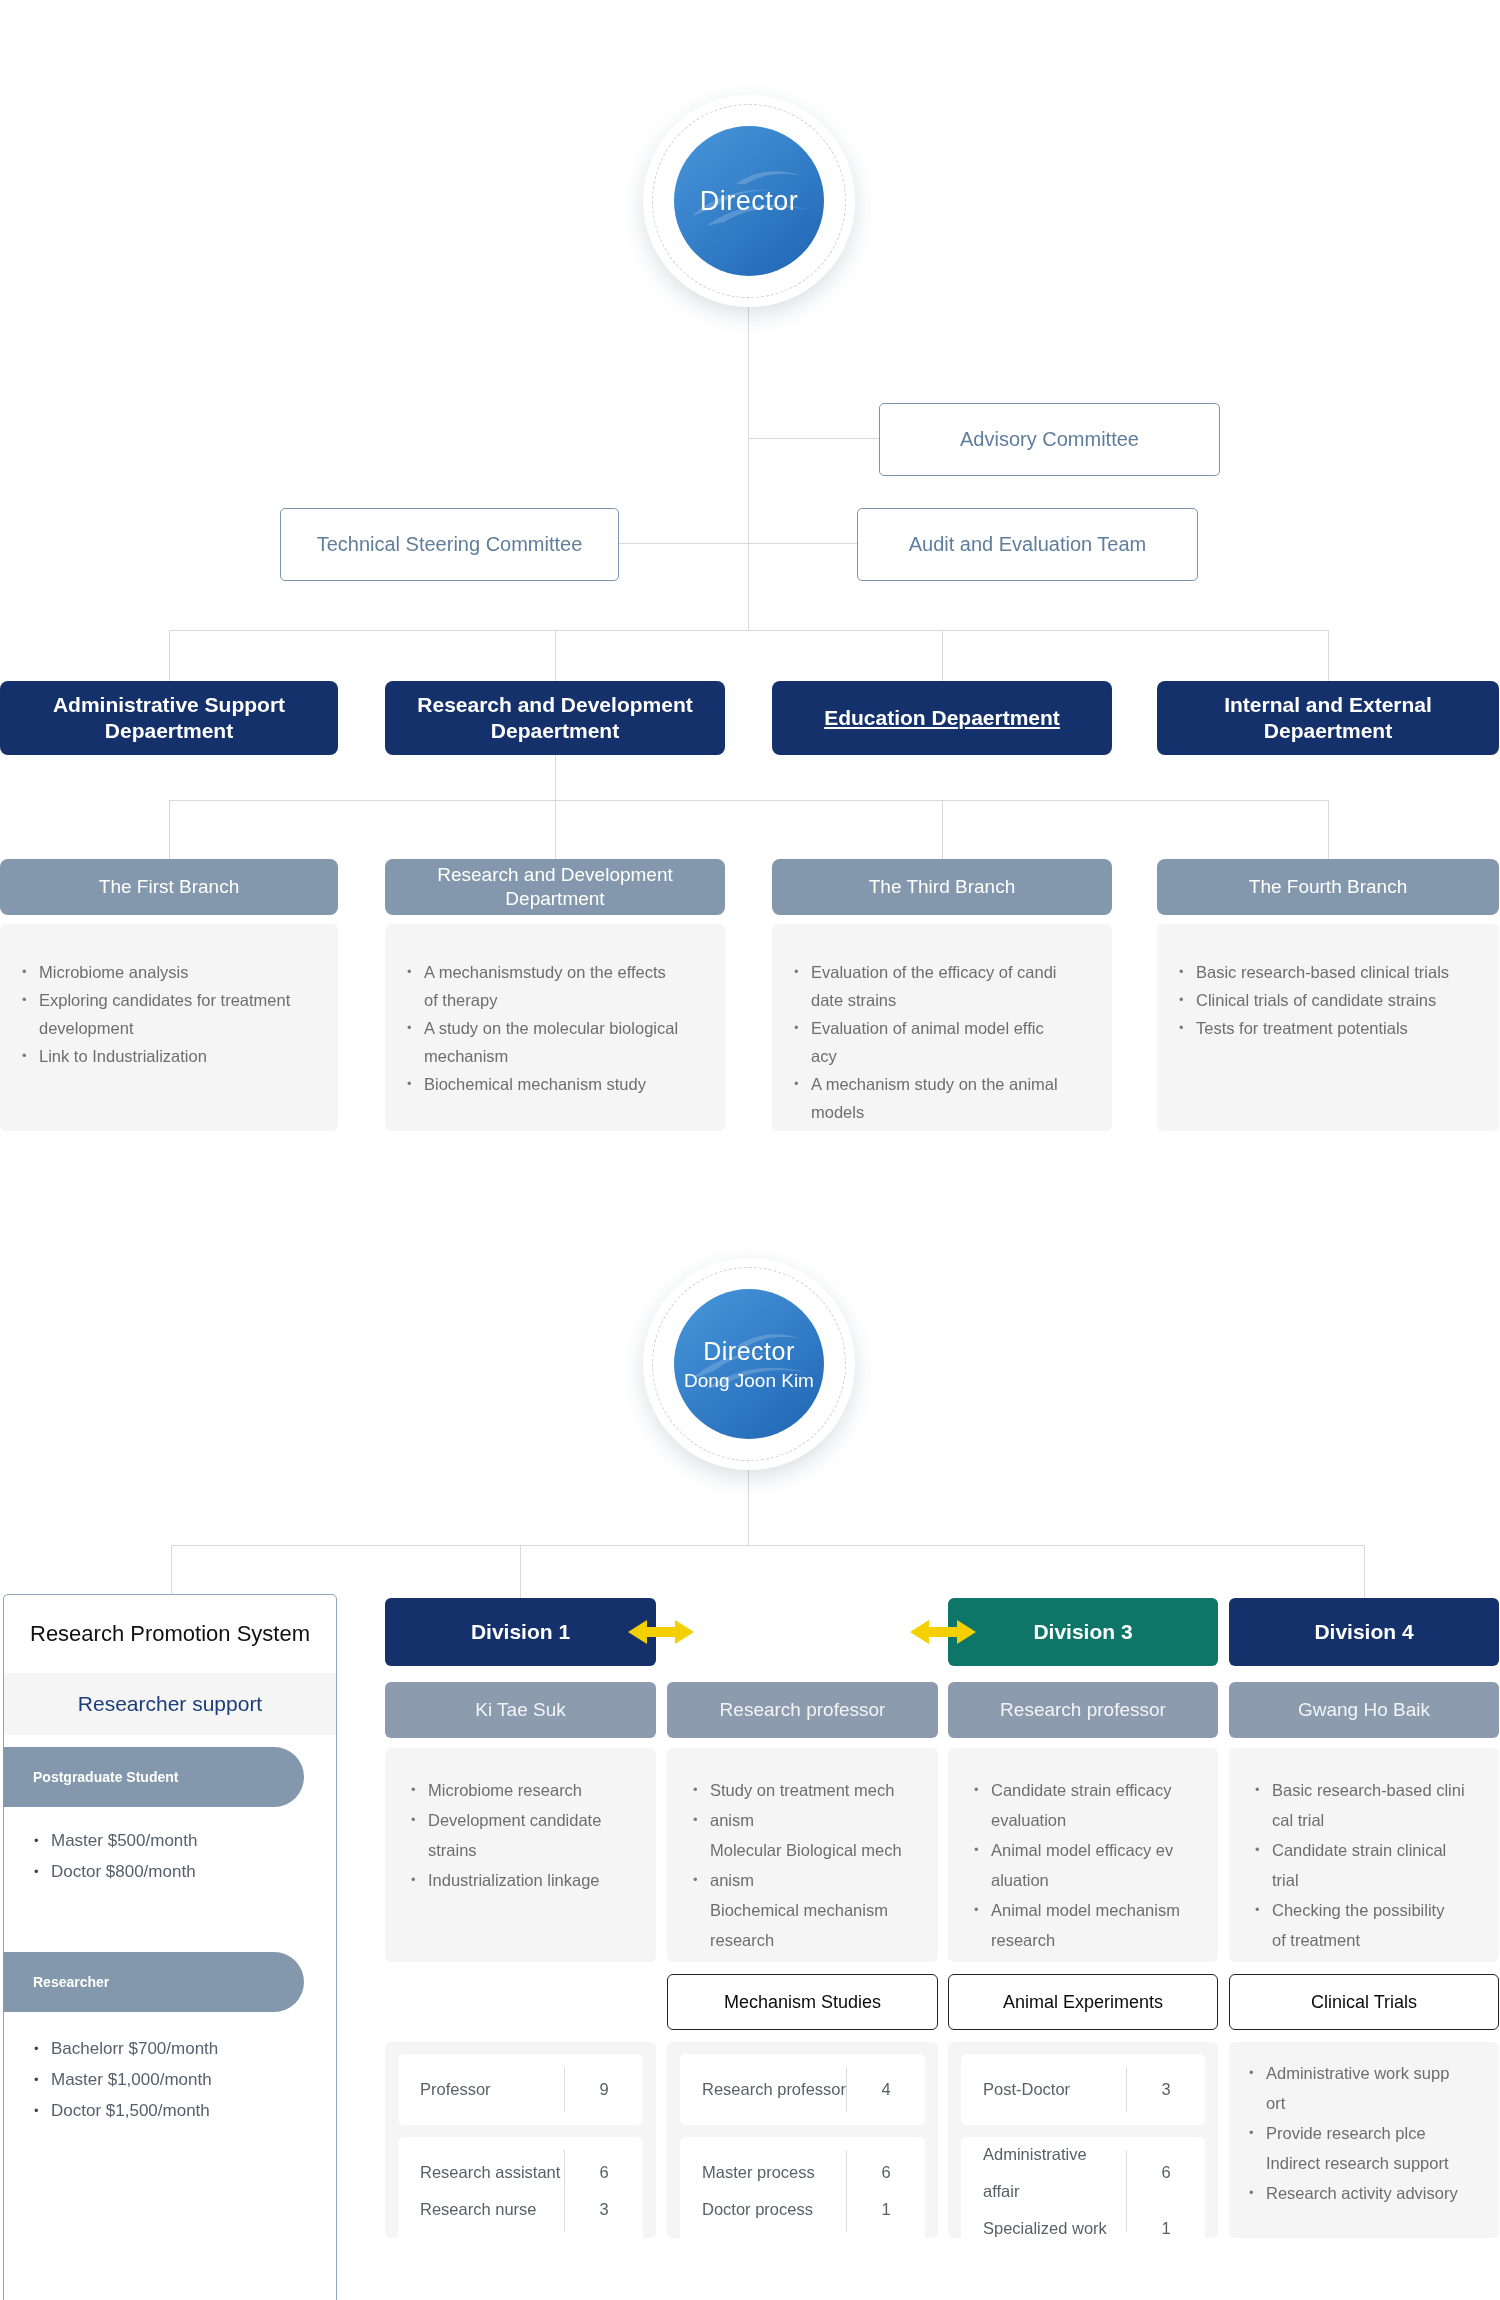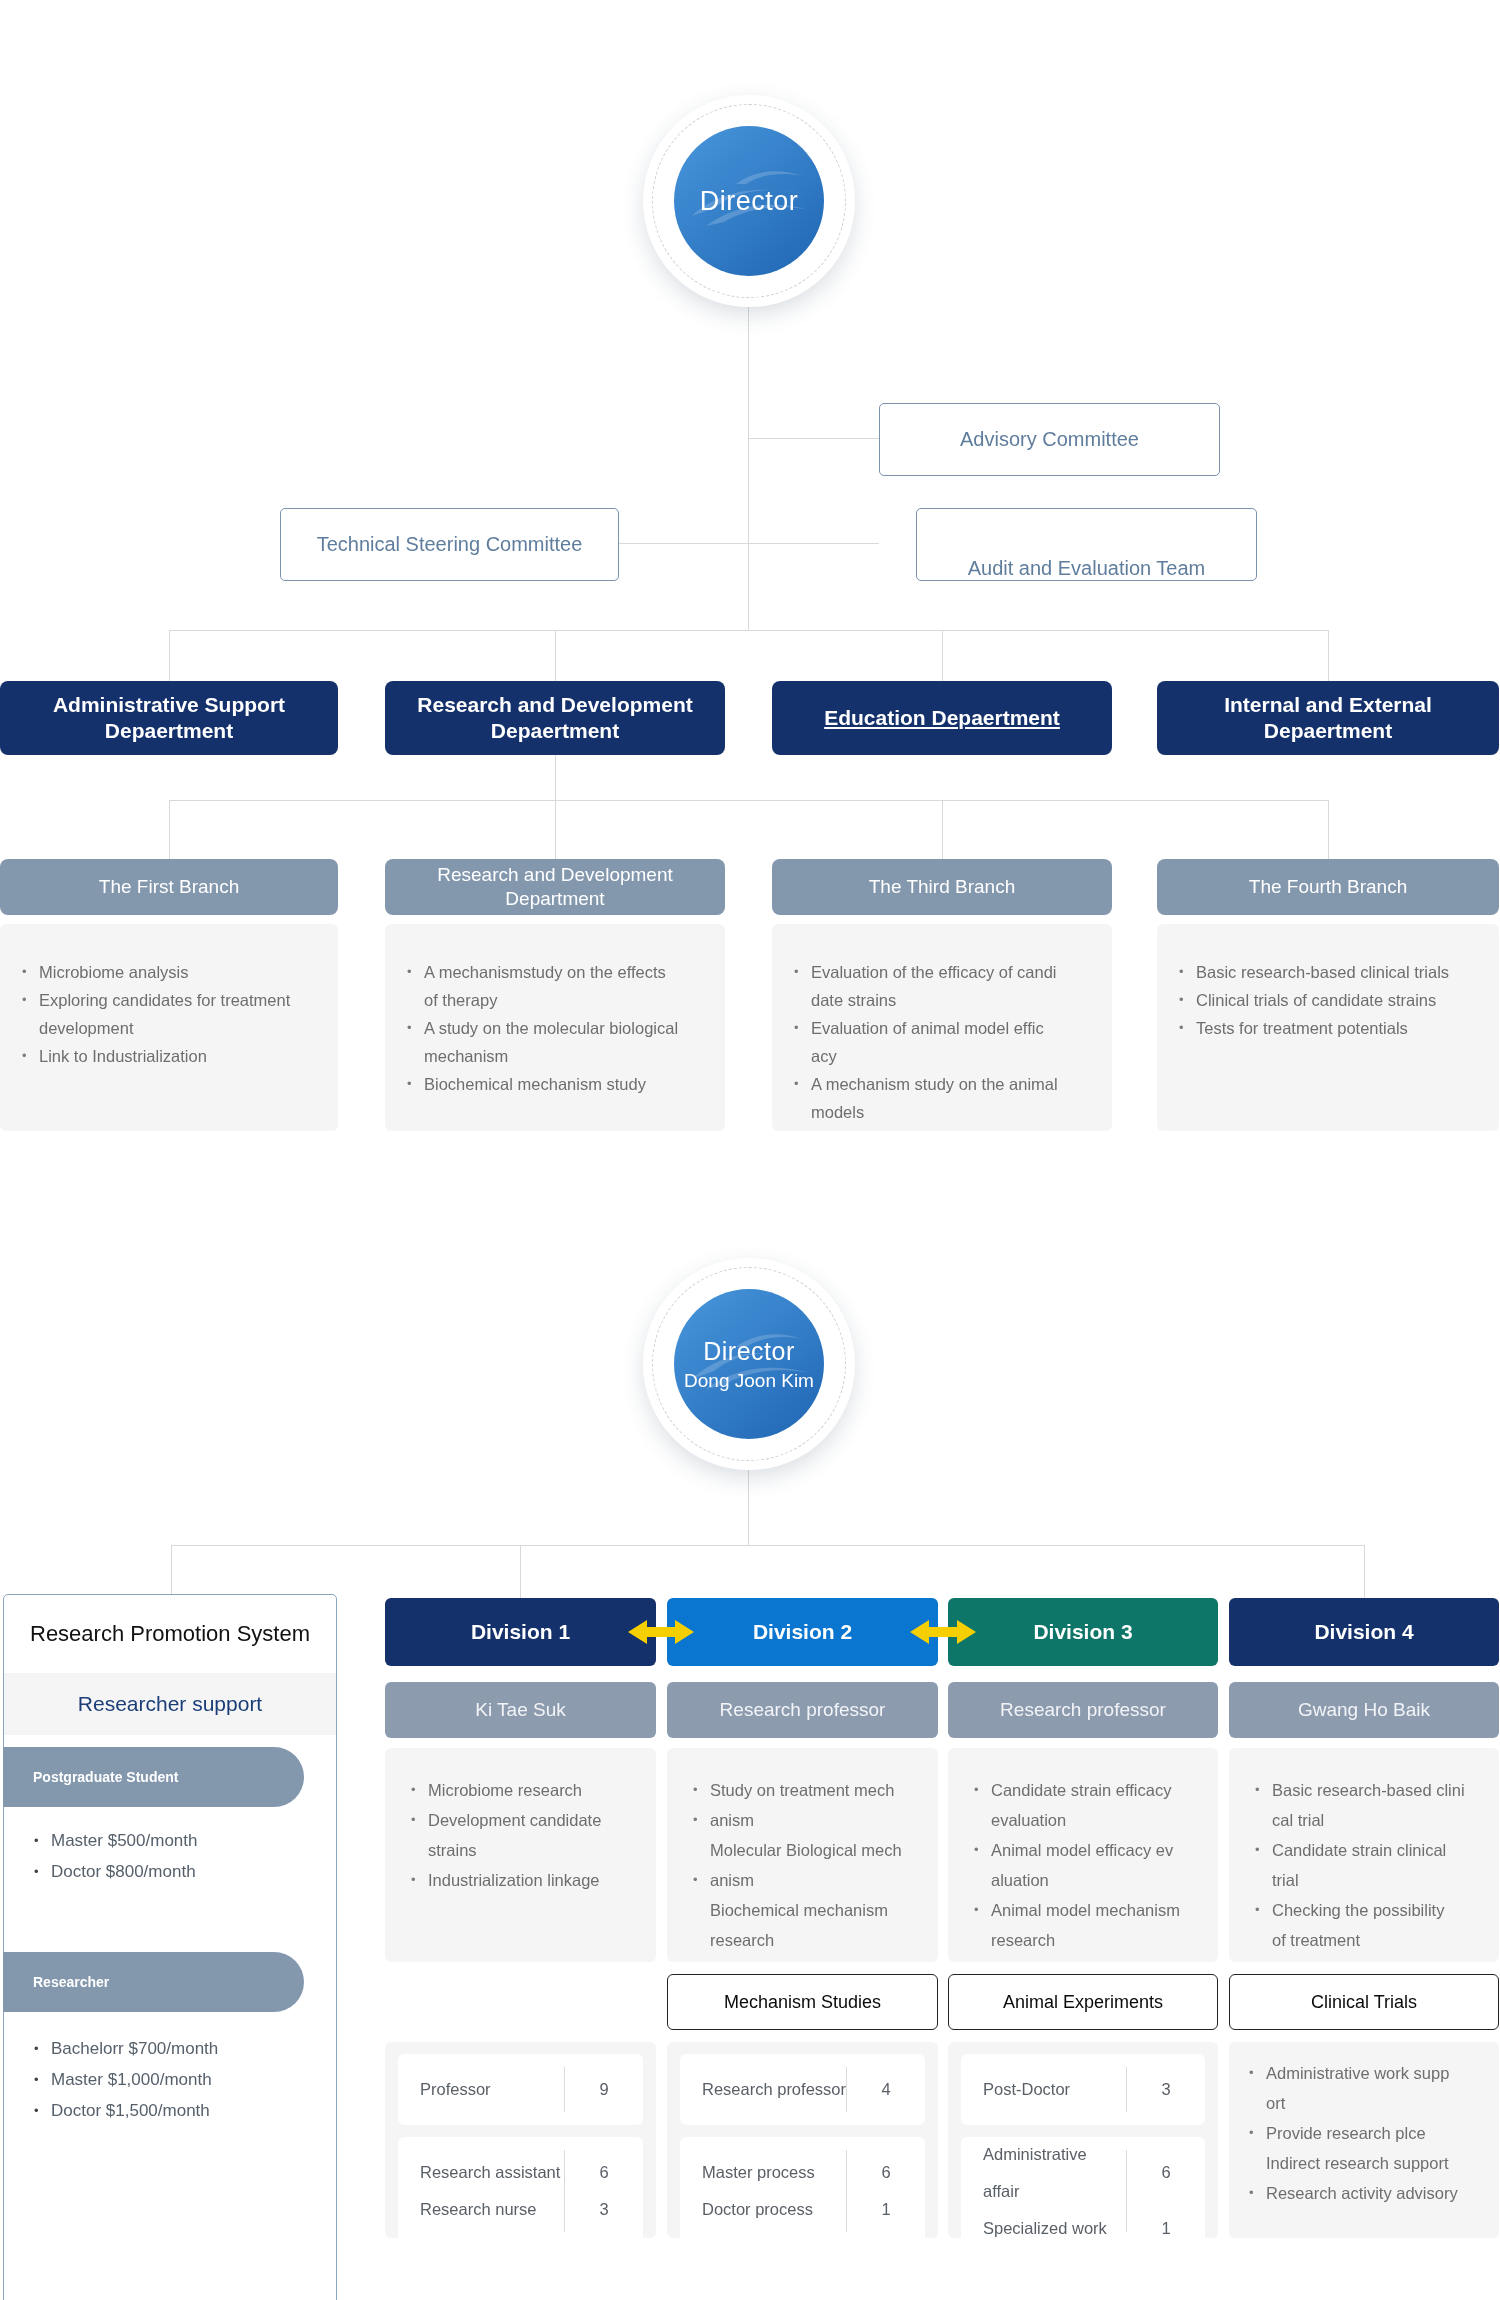--- a/index.html
+++ b/index.html
@@ -111,21 +111,21 @@
       <div class="t1">Director</div>
     </div>
   </div>
 
   <div class="cbox" style="left:879px;top:403px;width:339px;height:71px;">
     <span>Advisory Committee</span>
   </div>
   <div class="cbox" style="left:280px;top:508px;width:337px;height:71px;">
     <span>Technical Steering Committee</span>
   </div>
-  <div class="cbox" style="left:916px;top:508px;width:339px;height:71px;align-items:flex-end;">
+  <div class="cbox" style="left:857px;top:508px;width:339px;height:71px;">
     <span>Audit and Evaluation Team</span>
   </div>
 
   <div class="dept" style="left: 0px; width: 338px; top: 681px; background: rgb(20, 49, 107);">
     <span>Administrative Support Depaertment</span>
   </div>
   <div class="dept" style="left: 385px; width: 340px; top: 681px; background: rgb(20, 49, 107);">
     <span>Research and Development Depaertment</span>
   </div>
   <div class="dept" style="left: 772px; width: 340px; top: 681px; background: rgb(20, 49, 107); text-decoration: underline;">
@@ -316,23 +316,20 @@
           </div>
           <div class="trow">
             <span class="tlabel">Research nurse</span>
             <span class="tval">3</span>
           </div>
         </div>
     </div>
   </div>
 
   <div class="divcol" style="left:667px;width:271px;">
-    <div class="divhead" style="background: rgb(11, 118, 207);">
-      <span>Division 2</span>
-    </div>
     <div class="subhead">
       <span>Research professor</span>
     </div>
     <div class="content dcontent">
         <div class="bline">
           <span class="dot">•</span>
           <span class="btxt">Study on treatment mech</span>
         </div>
         <div class="bline">
           <span class="dot">•</span>

